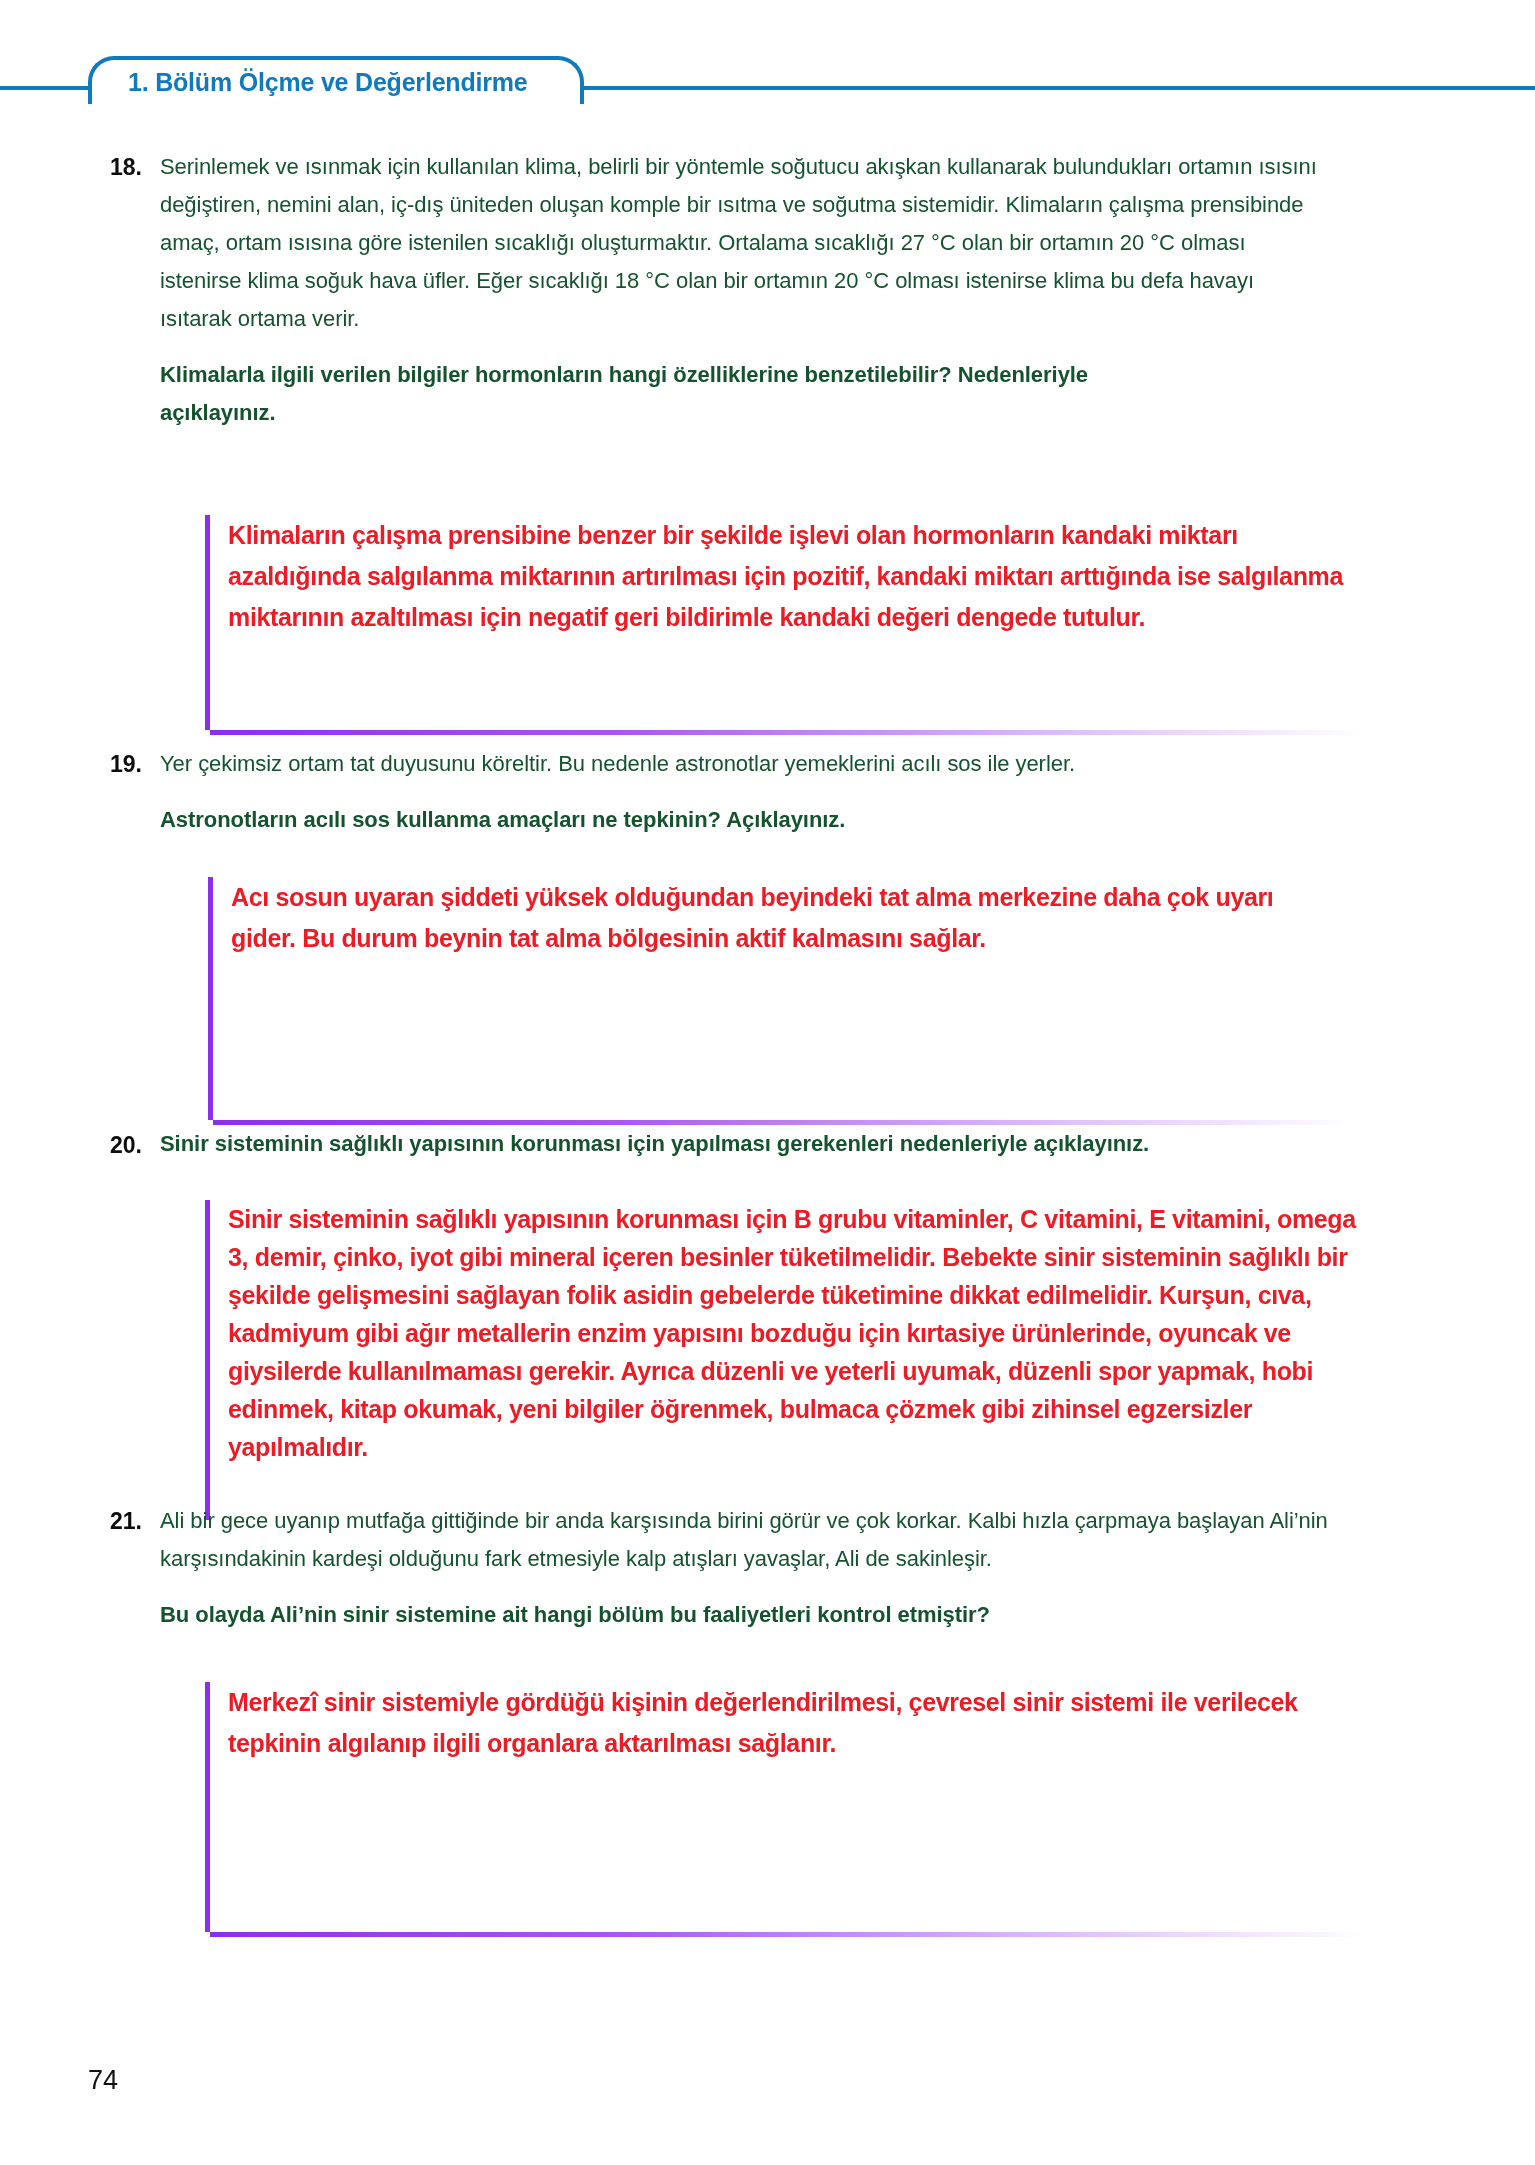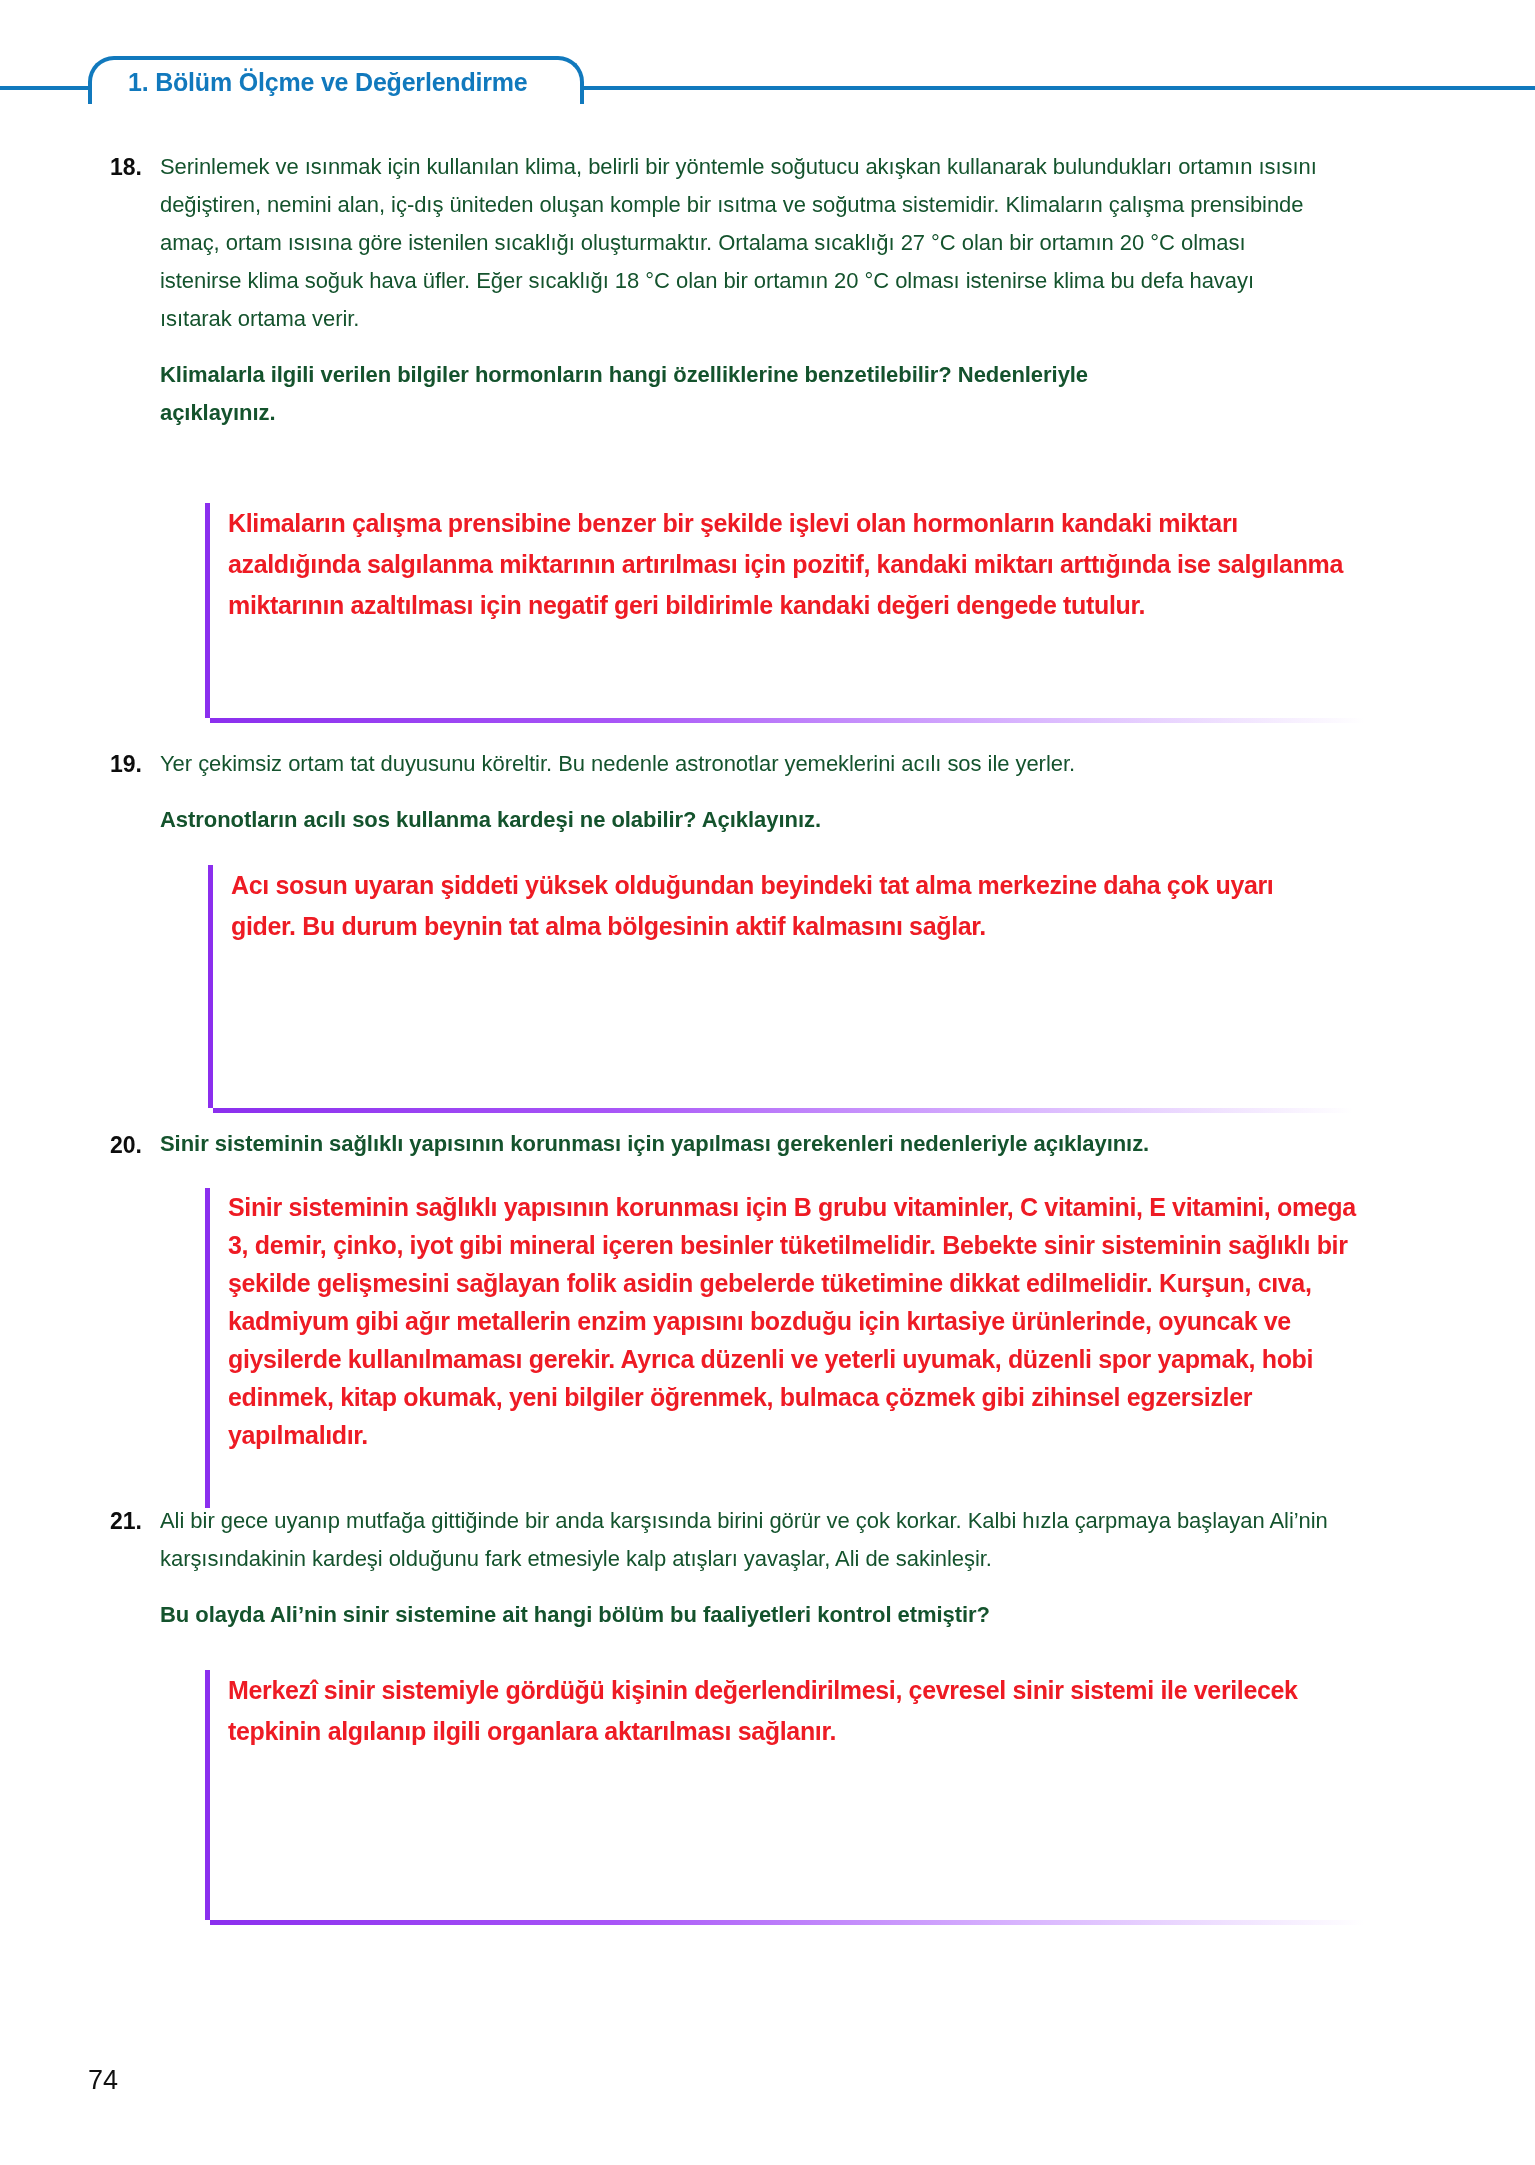--- a/index.html
+++ b/index.html
@@ -80,20 +80,21 @@
   }
   .ptext.bold { font-weight: bold; }
   .ptext.tight { line-height: 36px; }
   .spacer-sm { height: 18px; }
 
   
   .answer-box {
     position: absolute;
     border-left: 5px solid #8b2fee;
     padding-left: 18px;
+    margin-top: 12px;
   }
   .answer-box.with-bottom::after {
     content: "";
     position: absolute;
     left: 0; bottom: -5px;
     height: 5px;
     width: 100%;
     background: linear-gradient(to right, #8b2fee 0%, #a855f7 35%, #d8b4fe 70%, rgba(216,180,254,0) 100%);
   }
   .answer-text {
@@ -140,21 +141,21 @@
 
   <div class="answer-box with-bottom" style="left:205px; top:503px; width:1160px; height:215px;">
     <div class="answer-text" style="width:1125px;">Klimaların çalışma prensibine benzer bir şekilde işlevi olan hormonların kandaki miktarı azaldığında salgılanma miktarının artırılması için pozitif, kandaki miktarı arttığında ise salgılanma miktarının azaltılması için negatif geri bildirimle kandaki değeri dengede tutulur.</div>
   </div>
 
   <div class="qrow" style="left:88px; top:745px; width:1290px;">
     <div class="qnum">19.</div>
     <div class="qbody" style="width:1180px;">
       <div class="ptext" style="width:1180px;">Yer çekimsiz ortam tat duyusunu köreltir. Bu nedenle astronotlar yemeklerini acılı sos ile yerler.</div>
       <div class="spacer-sm"></div>
-      <div class="ptext bold" style="width:1080px;">Astronotların acılı sos kullanma kardeşi ne olabilir? Açıklayınız.</div>
+      <div class="ptext bold" style="width:1080px;">Astronotların acılı sos kullanma amaçları ne tepkinin? Açıklayınız.</div>
     </div>
   </div>
 
   <div class="answer-box with-bottom" style="left:208px; top:865px; width:1145px; height:243px;">
     <div class="answer-text" style="width:1110px;">Acı sosun uyaran şiddeti yüksek olduğundan beyindeki tat alma merkezine daha çok uyarı gider. Bu durum beynin tat alma bölgesinin aktif kalmasını sağlar.</div>
   </div>
 
   <div class="qrow" style="left:88px; top:1126px; width:1290px;">
     <div class="qnum">20.</div>
     <div class="qbody" style="width:1170px;">

